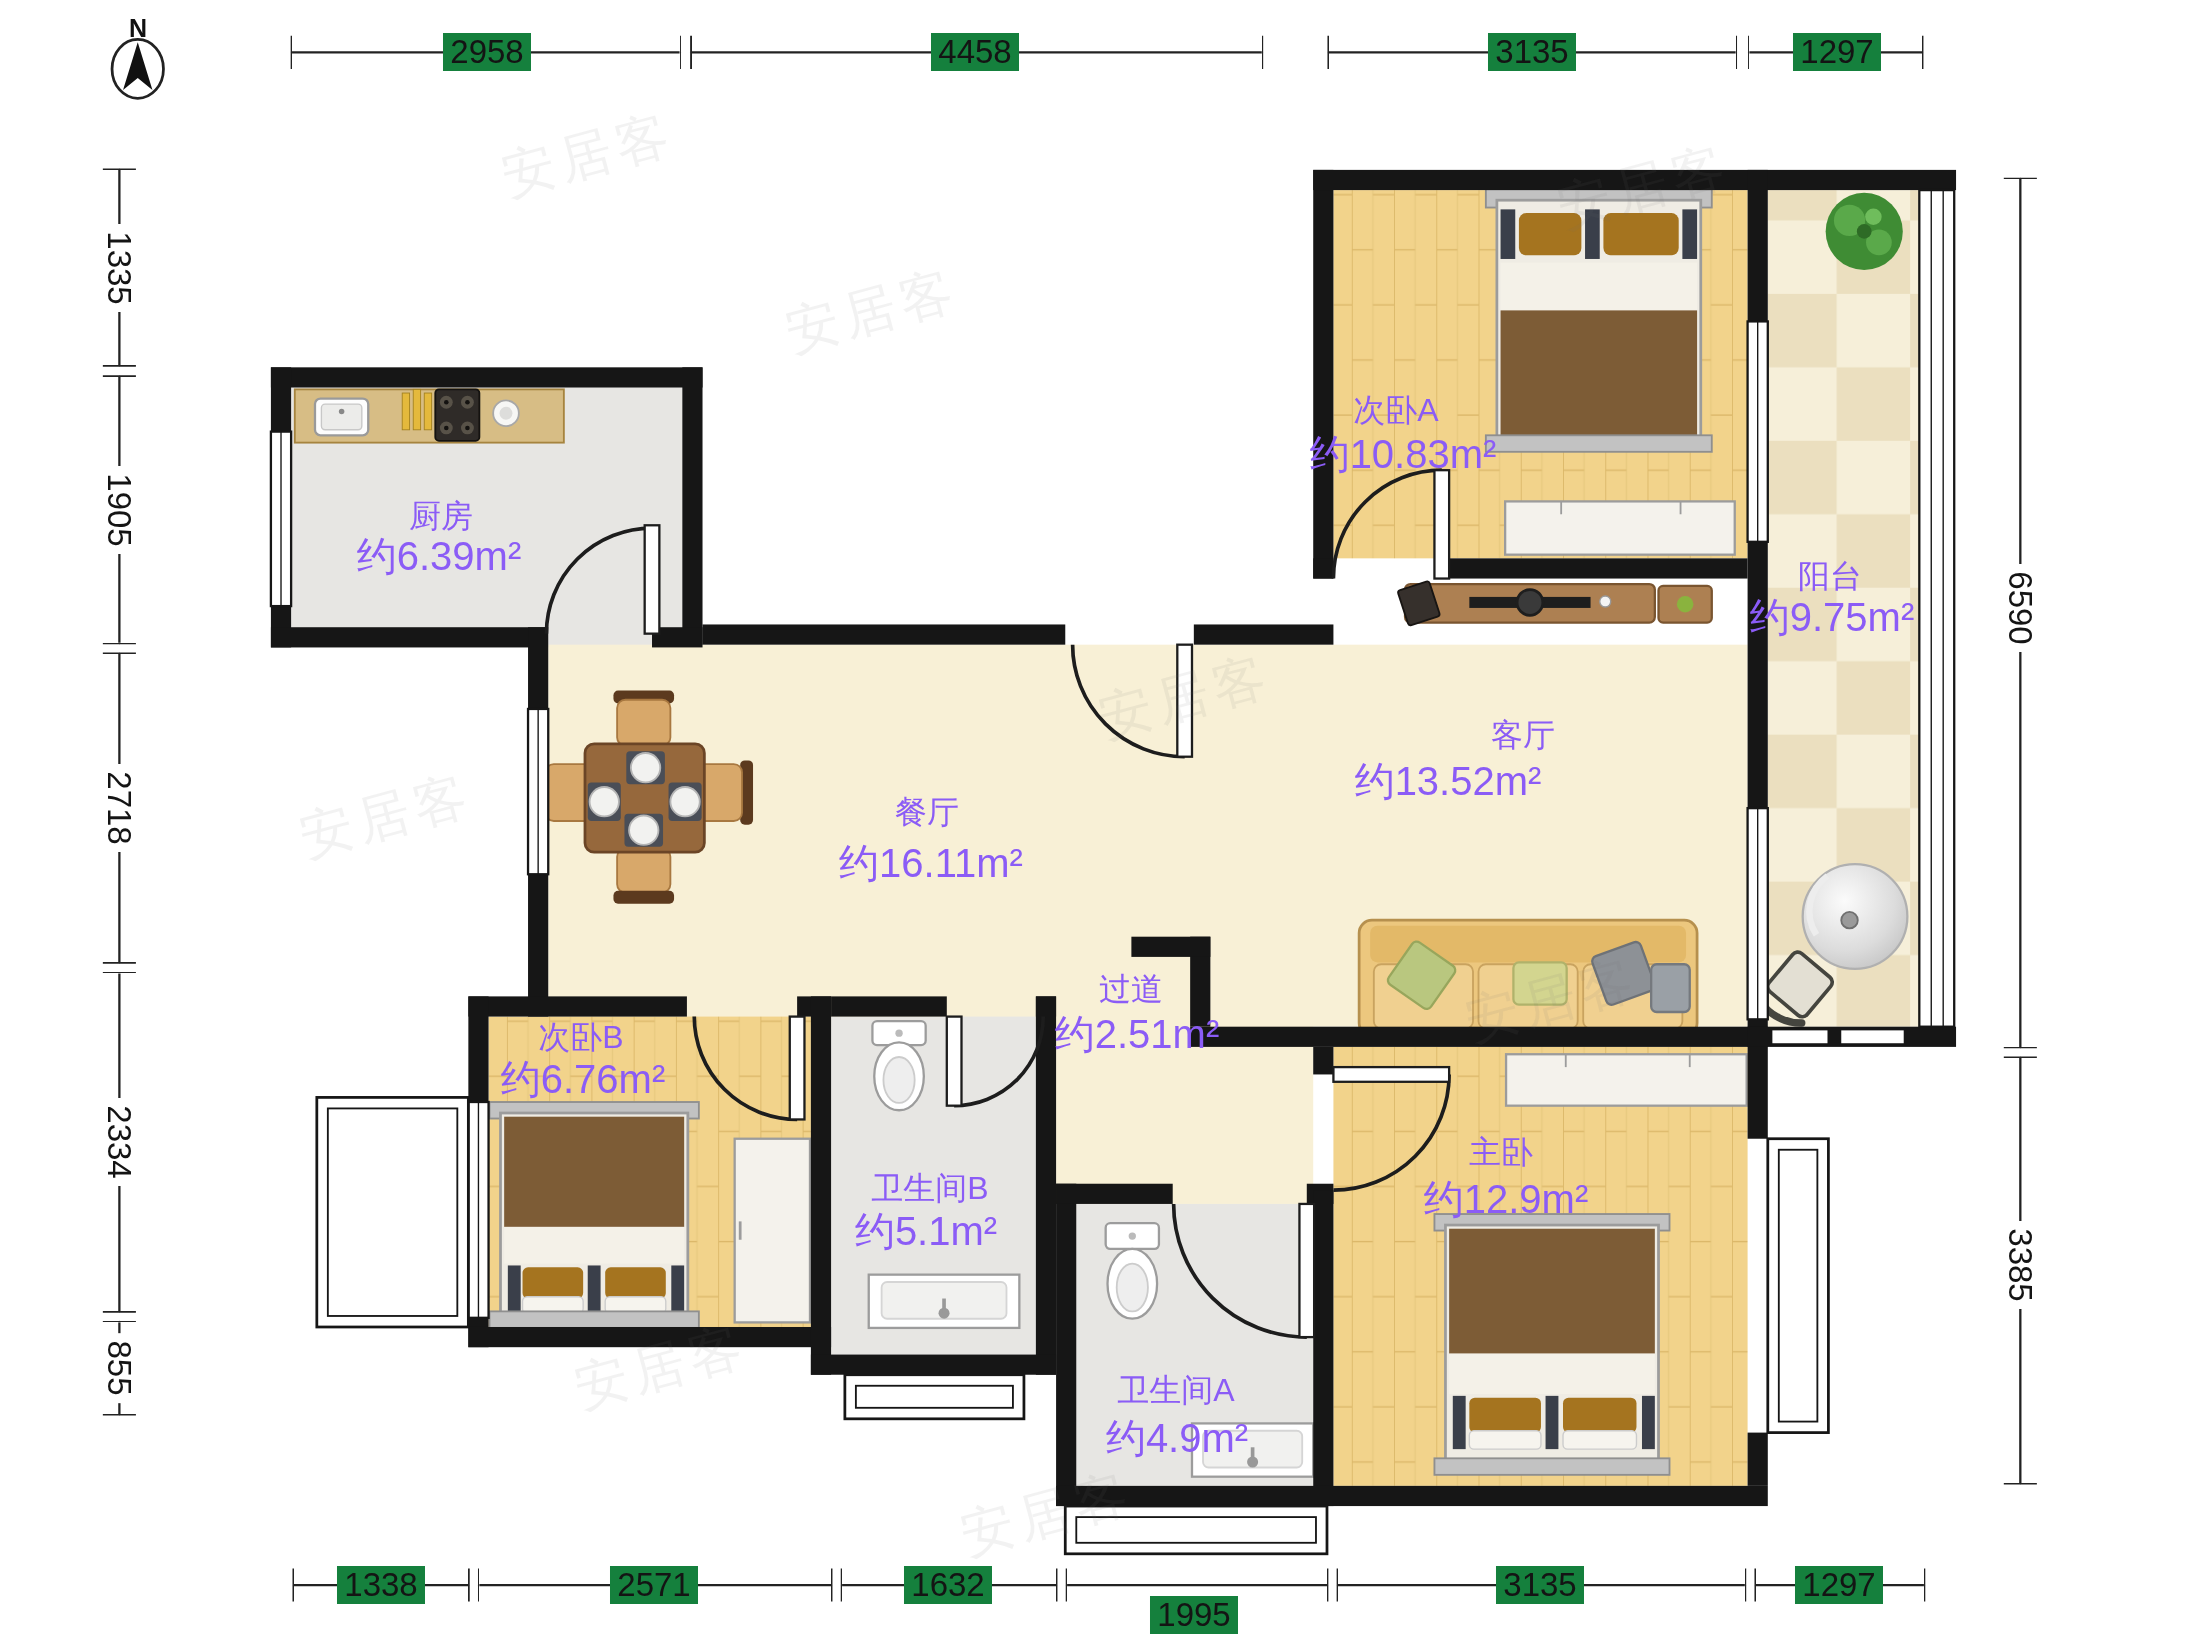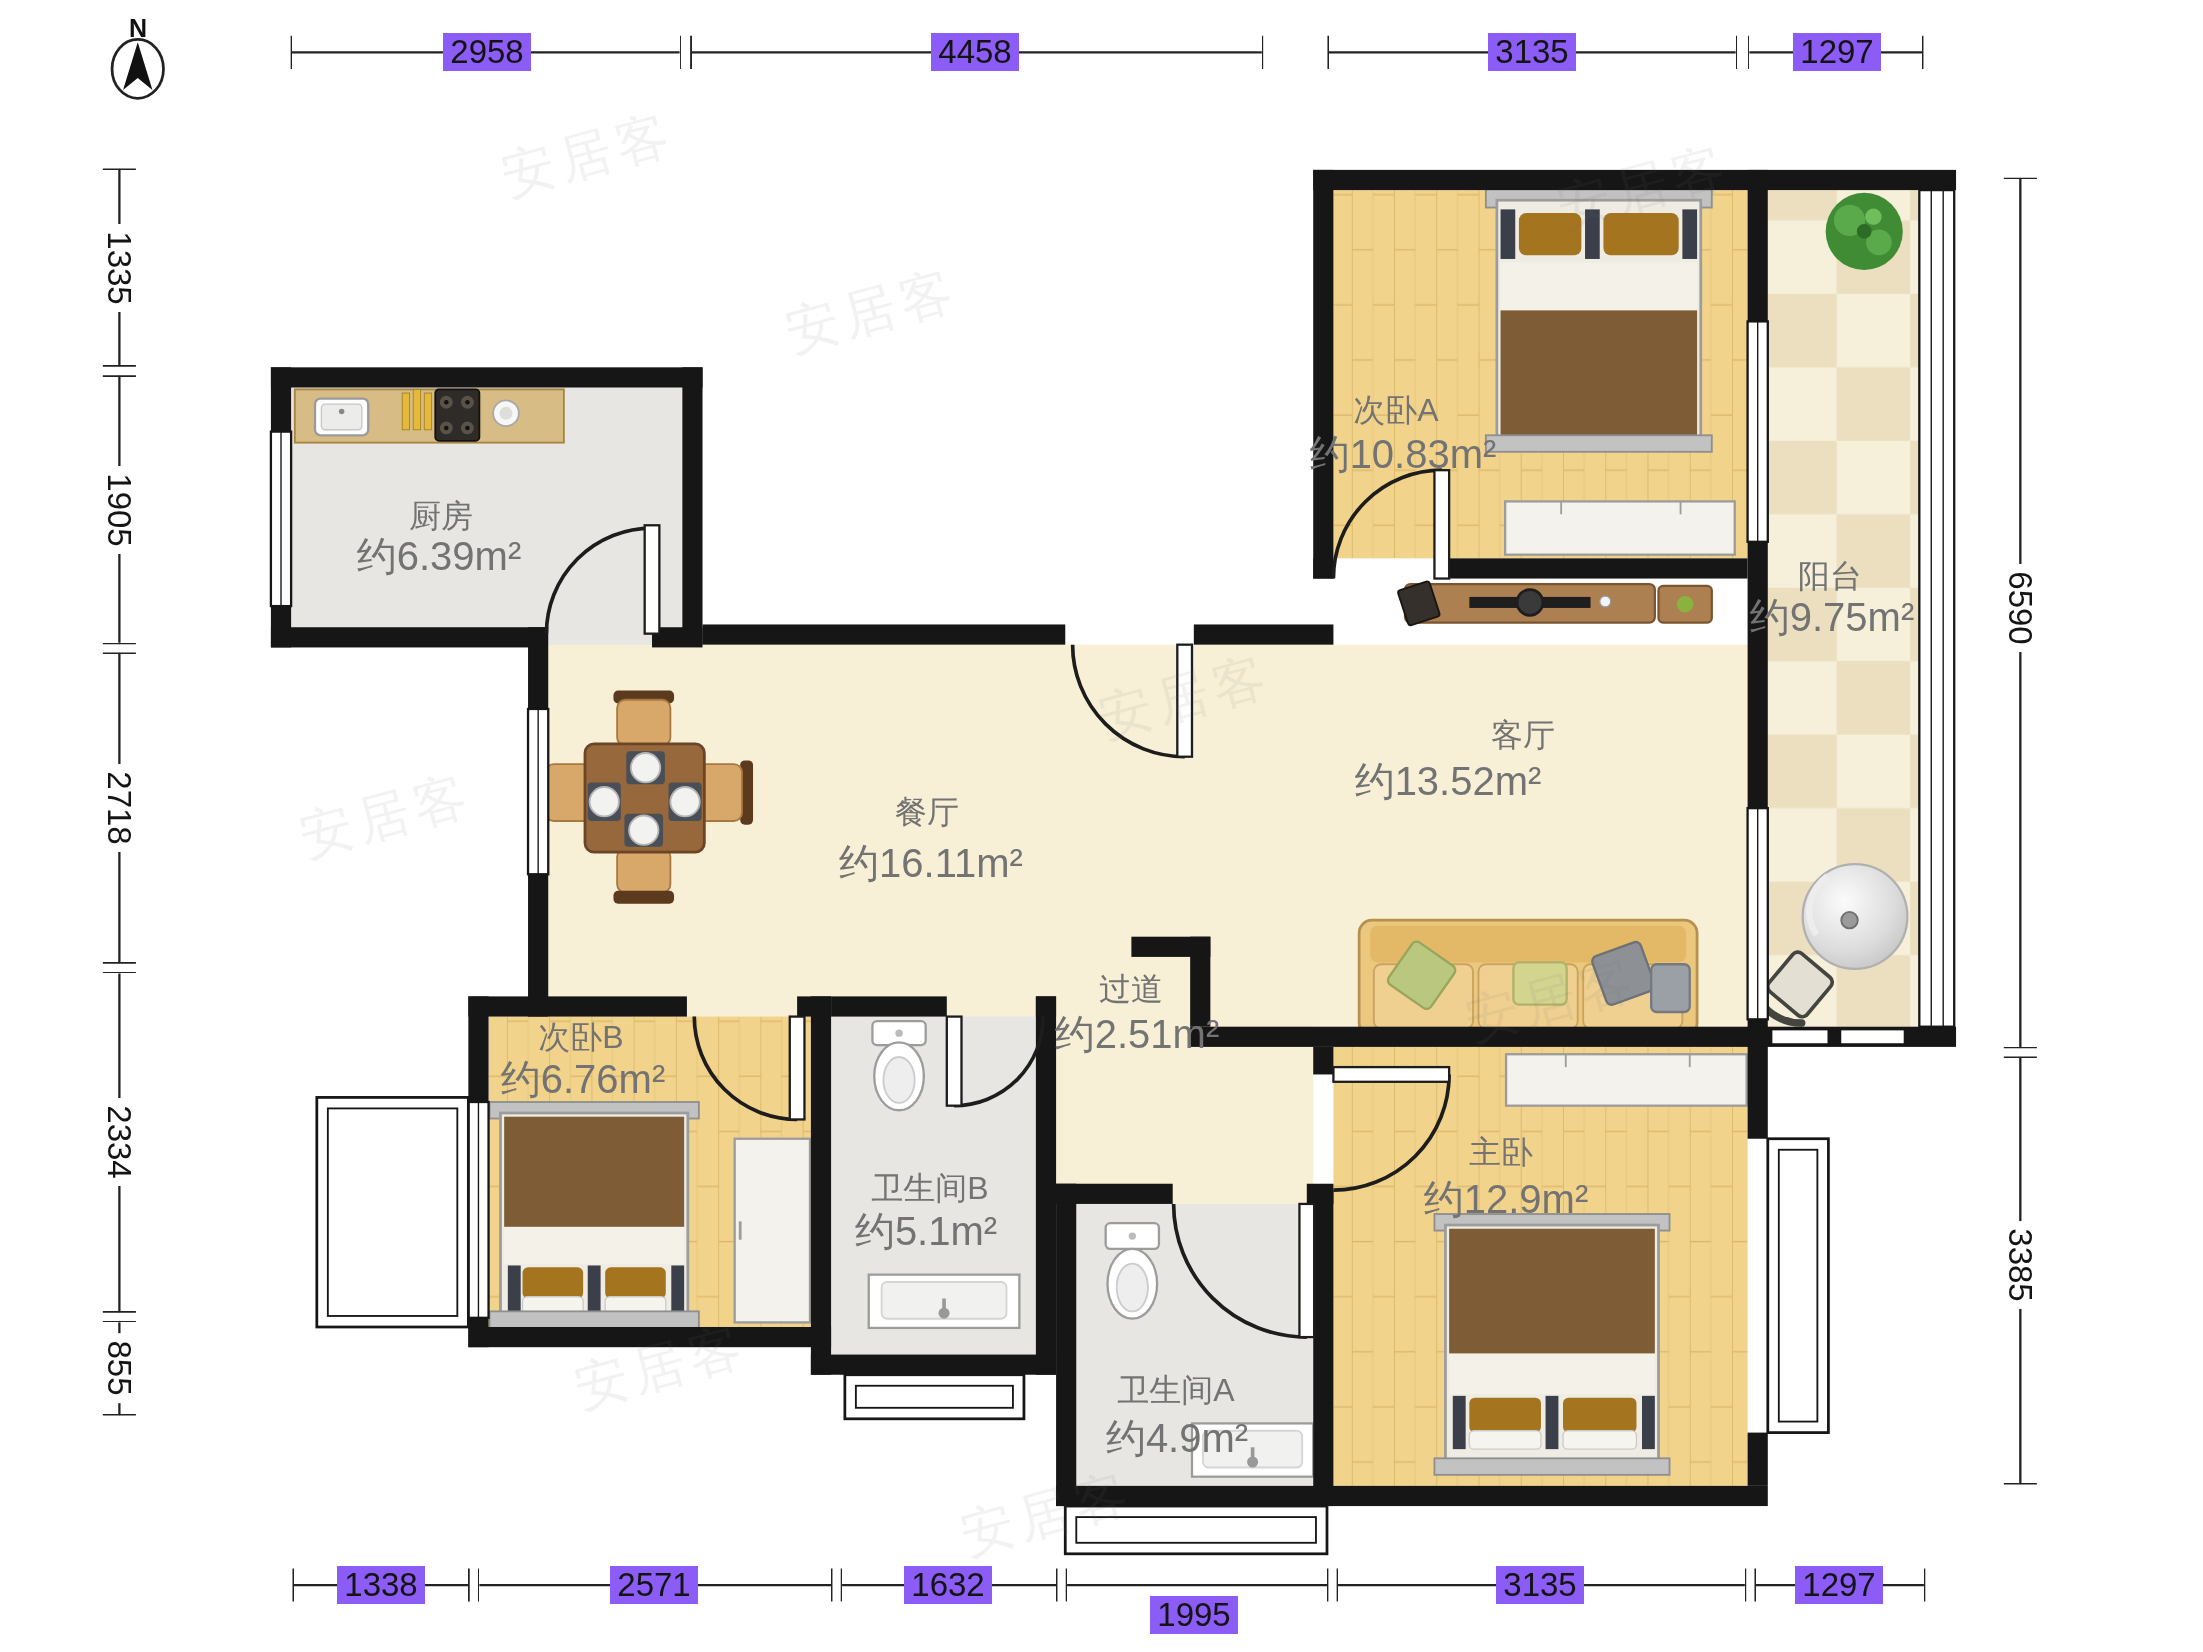--- a/index.html
+++ b/index.html
@@ -1,24 +1,24 @@
 <!DOCTYPE html>
 <html style="font-size:14.7px"><head>
 <meta charset="utf-8">
 <style>
   html,body{margin:0;padding:0;background:#ffffff;}
   .canvas{position:relative;width:2204px;height:1653px;background:#ffffff;overflow:hidden;
           font-family:"Liberation Sans","DejaVu Sans",sans-serif;}
   .canvas svg{position:absolute;left:0;top:0;}
-  .lbl{position:absolute;transform:translate(-50%,-50%);white-space:nowrap;color:#737373;
+  .lbl{position:absolute;transform:translate(-50%,-50%);white-space:nowrap;color:#8b5cf6;
        text-align:center;pointer-events:none;}
   .rname{font-size:32px;font-weight:500;}
   .rarea{font-size:40px;font-weight:500;}
   .dimlbl{position:absolute;transform:translate(-50%,-50%);font-size:33px;color:#141414;
-          background:#8b5cf6;padding:0 7.3px;white-space:nowrap;}
+          background:#15803d;padding:0 7.3px;white-space:nowrap;}
   .dimlbl.v{transform:translate(-50%,-50%) rotate(90deg);background:#ffffff;padding:0 7.3px;}
   .north{position:absolute;transform:translate(-50%,-50%);font-size:25px;font-weight:bold;color:#111;}
   .wm{position:absolute;transform:translate(-50%,-50%) rotate(-15deg);font-size:53px;
       color:rgba(110,110,110,0.09);letter-spacing:5.5px;white-space:nowrap;}
 </style>
 </head>
 <body>
 
 <div class="canvas">
 

